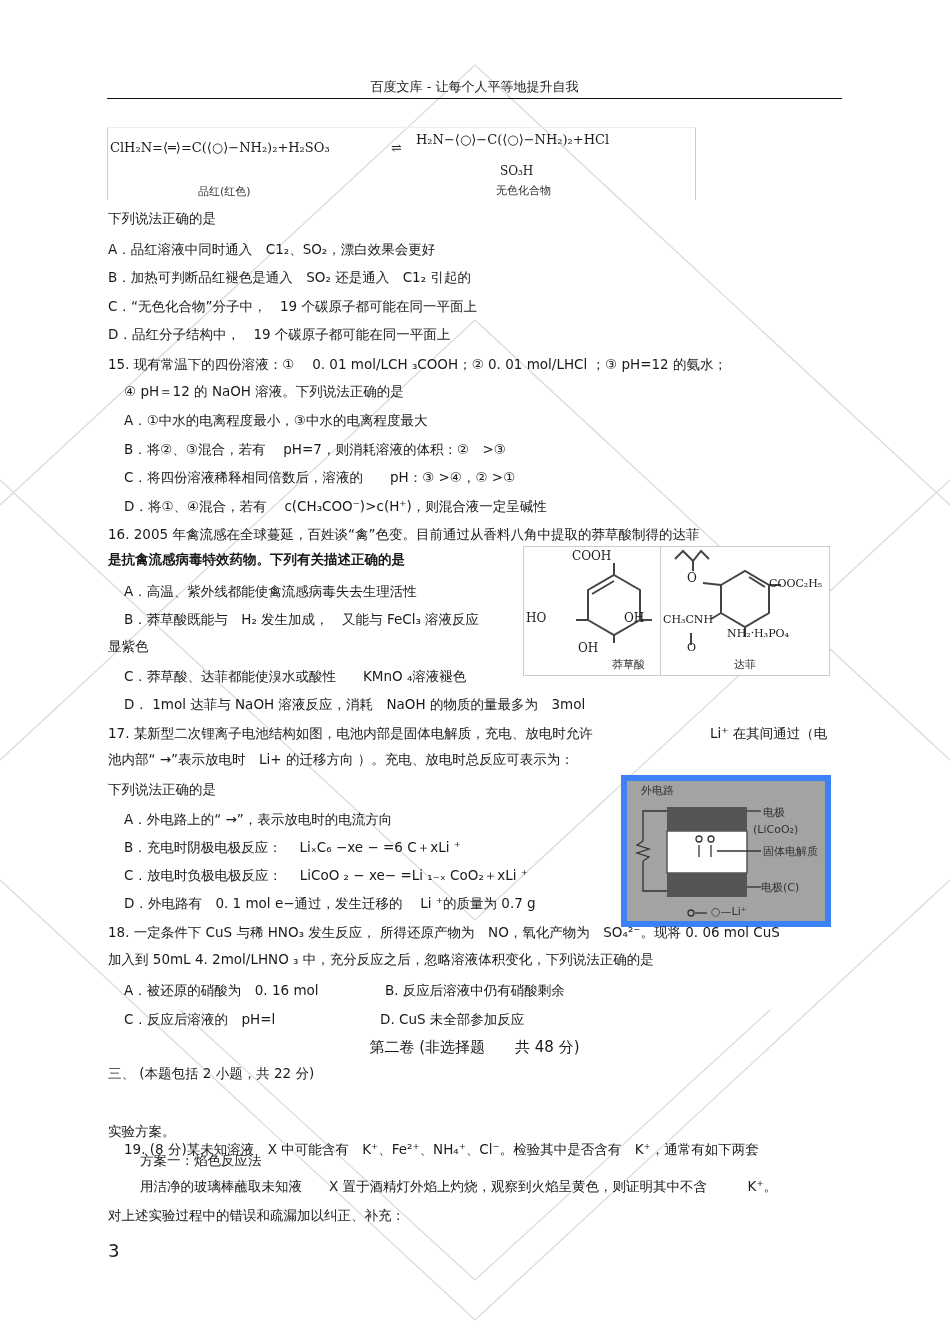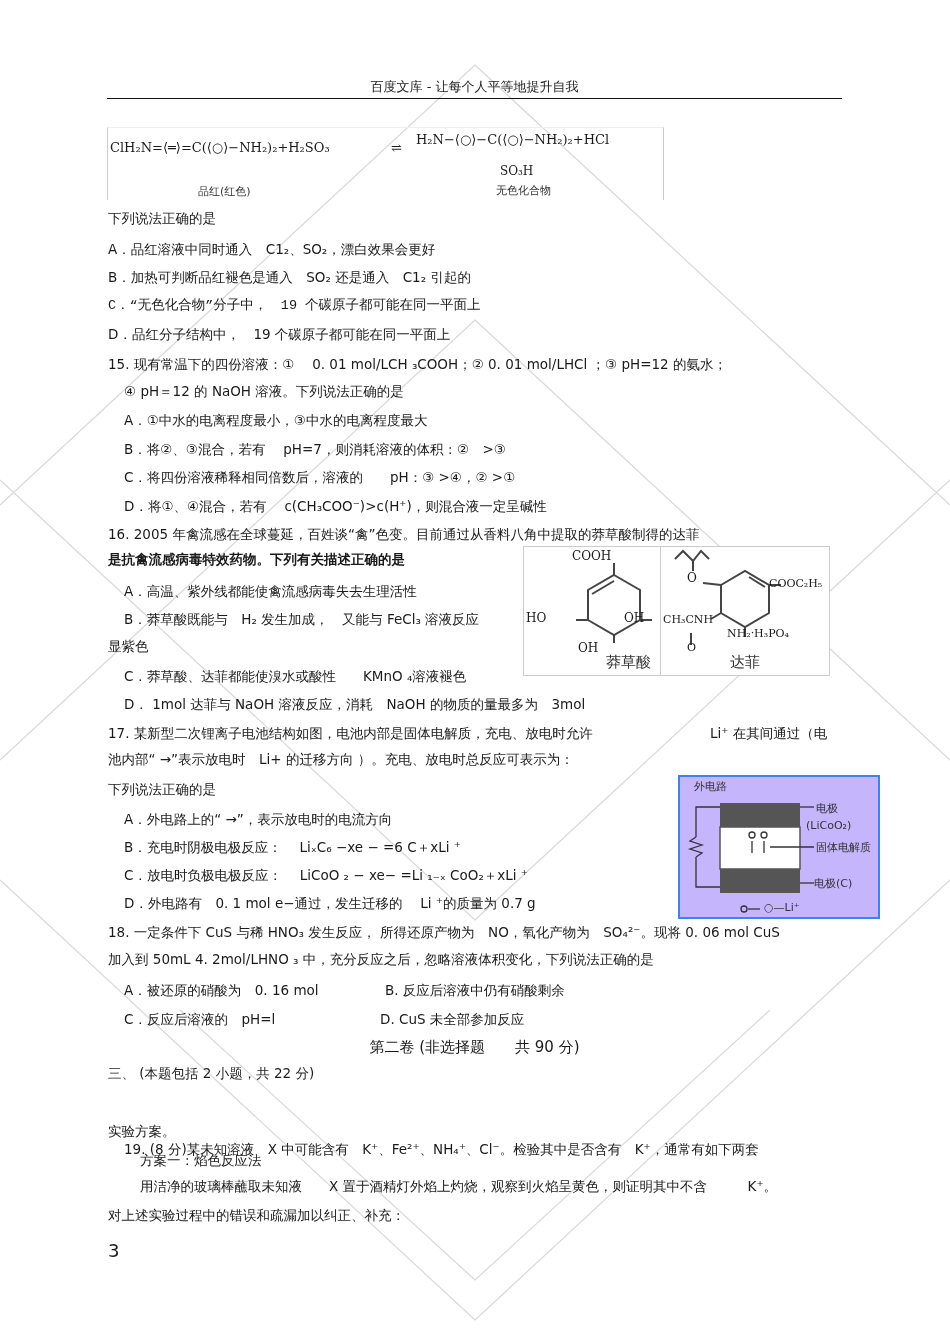--- a/index.html
+++ b/index.html
@@ -8,26 +8,26 @@
   .wm { position:absolute; left:0; top:0; width:950px; height:1344px; pointer-events:none; }
   .header { position:absolute; left:107px; top:78px; width:735px; text-align:center;
             font-size:13px; color:#222; }
   .header-rule { position:absolute; left:107px; top:98px; width:735px; height:0;
                  border-top:1.5px solid #111; }
   .line { position:absolute; left:108px; font-size:13.5px; white-space:nowrap; line-height:18px; }
   .ind { left:124px; }
   .ind2 { left:140px; }
   .ctr { left:107px; width:735px; text-align:center; font-size:15px; }
   .formula-box { position:absolute; left:107px; top:127px; width:555px; height:72px;
-                 border-left:1px solid #ccc; border-right:1px solid #ccc; border-top:1px solid #eee; }
+                 border-left:1px solid #ccc; border-right:1px solid #ccc; border-top:1px solid #eee;padding-left:32px; }
   .fx { position:absolute; font-family:"DejaVu Serif","Liberation Serif",serif; font-size:13px; white-space:nowrap; }
   .cap { position:absolute; font-size:11px; color:#333; }
   .mol-box { position:absolute; border:1px solid #ccc; background:#fff; }
-  .mol-cap { position:absolute; bottom:3px; width:100%; text-align:center; font-size:15px; color:#333; }
-  .battery-box { position:absolute; left:678px; top:775px; width:198px; height:140px; border:2px solid #3b82f6; background:#c4b5fd; }
+  .mol-cap { position:absolute; bottom:3px; width:100%; text-align:center; font-size:11px; color:#333; }
+  .battery-box { position:absolute; left:621px; top:775px; width:198px; height:140px; border:6px solid #3b82f6; background:#a3a3a3; }
   .page-num { position:absolute; left:108px; top:1240px; font-size:18px; }
 </style>
 </head>
 <body>
 
 <svg class="wm" viewBox="0 0 950 1344">
   <g stroke="#d8d8d8" stroke-width="1.2" fill="none">
     <polyline points="0,505 475,65 950,505"></polyline>
     <polyline points="0,480 475,920 950,480"></polyline>
     <polyline points="0,760 475,320 950,760"></polyline>
@@ -44,21 +44,21 @@
   <span class="fx" style="left:283px;top:12px;">⇌</span>
   <span class="fx" style="left:308px;top:4px;">H₂N−⟨○⟩−C(⟨○⟩−NH₂)₂+HCl</span>
   <span class="fx" style="left:392px;top:36px;font-size:12px;">SO₃H</span>
   <span class="cap" style="left:90px;top:56px;">品红(红色)</span>
   <span class="cap" style="left:388px;top:55px;">无色化合物</span>
 </div>
 
 <div class="line" style="top:209px;">下列说法正确的是</div>
 <div class="line" style="top:240px;">A．品红溶液中同时通入　C1₂、SO₂，漂白效果会更好</div>
 <div class="line" style="top:268px;">B．加热可判断品红褪色是通入　SO₂ 还是通入　C1₂ 引起的</div>
-<div class="line" style="top:297px;font-family:Liberation Mono, monospace;">C．“无色化合物”分子中，　19 个碳原子都可能在同一平面上</div>
+<div class="line" style="top:297px;">C．“无色化合物”分子中，　19 个碳原子都可能在同一平面上</div>
 <div class="line" style="top:325px;">D．品红分子结构中，　19 个碳原子都可能在同一平面上</div>
 
 <div class="line" style="top:355px;">15.  现有常温下的四份溶液：①　 0.  01 mol/LCH ₃COOH；② 0.  01 mol/LHCl ；③ pH=12 的氨水；</div>
 <div class="line ind" style="top:382px;">④ pH＝12 的  NaOH 溶液。下列说法正确的是</div>
 <div class="line ind" style="top:411px;">A．①中水的电离程度最小，③中水的电离程度最大</div>
 <div class="line ind" style="top:440px;">B．将②、③混合，若有　 pH=7，则消耗溶液的体积：②　&gt;③</div>
 <div class="line ind" style="top:468px;">C．将四份溶液稀释相同倍数后，溶液的　　pH：③ &gt;④，② &gt;①</div>
 <div class="line ind" style="top:497px;">D．将①、④混合，若有　 c(CH₃COO⁻)&gt;c(H⁺)，则混合液一定呈碱性</div>
 
 <div class="line" style="top:525px;">16.  2005  年禽流感在全球蔓延，百姓谈“禽”色变。目前通过从香料八角中提取的莽草酸制得的达菲</div>
@@ -146,21 +146,21 @@
   <span class="cap" style="left:84px;top:124px;">○—Li⁺</span>
 </div>
 
 <div class="line" style="top:923px;">18. 一定条件下  CuS 与稀  HNO₃ 发生反应，  所得还原产物为　NO，氧化产物为　SO₄²⁻。现将  0. 06 mol CuS</div>
 <div class="line" style="top:950px;">加入到  50mL 4.  2mol/LHNO ₃ 中，充分反应之后，忽略溶液体积变化，下列说法正确的是</div>
 <div class="line ind" style="top:981px;">A．被还原的硝酸为　0.  16 mol</div>
 <div class="line" style="left:385px;top:981px;">B.  反应后溶液中仍有硝酸剩余</div>
 <div class="line ind" style="top:1010px;">C．反应后溶液的　pH=l</div>
 <div class="line" style="left:380px;top:1010px;">D.  CuS 未全部参加反应</div>
 
-<div class="line ctr" style="top:1038px;">第二卷 (非选择题　　共 90  分)</div>
+<div class="line ctr" style="top:1038px;">第二卷 (非选择题　　共 48  分)</div>
 <div class="line" style="top:1064px;">三、 (本题包括  2 小题，共  22 分)</div>
 
 <div class="line ind" style="top:1093px;margin-top:47px;">19.  (8 分)某未知溶液　X 中可能含有　K⁺、Fe²⁺、NH₄⁺、Cl⁻。检验其中是否含有　K⁺，通常有如下两套</div>
 <div class="line" style="top:1122px;">实验方案。</div>
 <div class="line ind2" style="top:1151px;">方案一：焰色反应法</div>
 <div class="line ind2" style="top:1177px;">用洁净的玻璃棒蘸取未知液　　X  置于酒精灯外焰上灼烧，观察到火焰呈黄色，则证明其中不含　　　K⁺。</div>
 <div class="line" style="top:1206px;">对上述实验过程中的错误和疏漏加以纠正、补充：</div>
 
 <div class="page-num">3</div>
 

